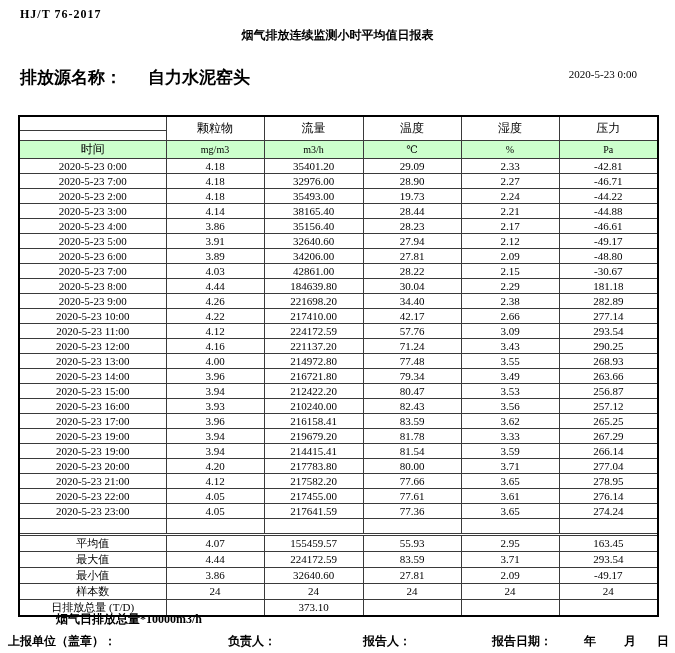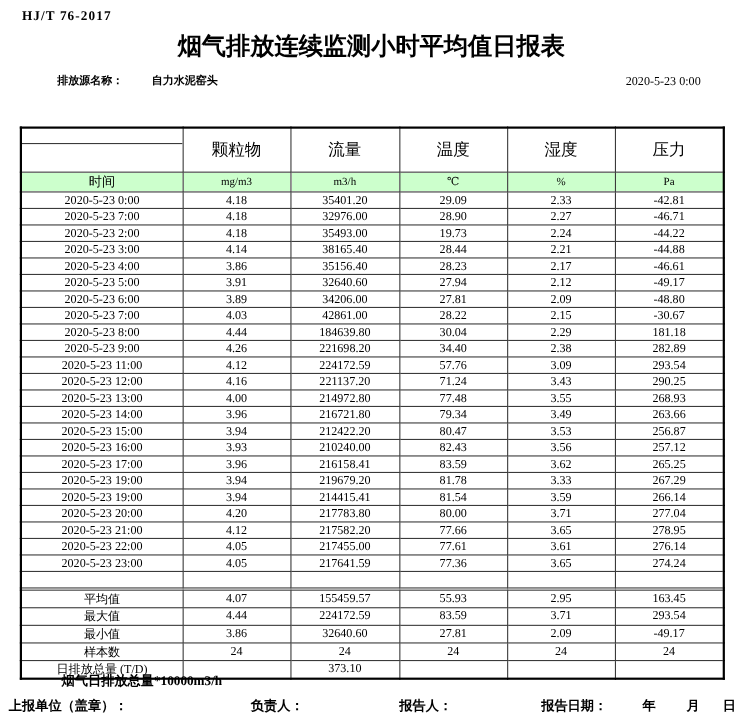--- a/index.html
+++ b/index.html
@@ -3,31 +3,31 @@
 <meta charset="utf-8">
 <style>
   :root { --green:#ccffcc; --grid:#3a3a3a; --outer:#000; }
   * { margin:0; padding:0; box-sizing:border-box; }
   html,body { width:675px; height:653px; background:#fff; color:#000;
     font-family:"Liberation Serif","DejaVu Serif",serif; }
   body { position:relative; overflow:hidden; }
 
   .std-code { position:absolute; left:20px; top:7px; font-weight:bold; font-size:12px; letter-spacing:1px; }
   .doc-title { position:absolute; left:0; top:27px; width:100%; text-align:center;
-    font-weight:bold; font-size:22px; }
-  .source-line { position:absolute; left:20px; top:66px; font-weight:bold; font-size:10px;margin-left:32px; }
+    font-weight:bold; font-size:12px; }
+  .source-line { position:absolute; left:20px; top:66px; font-weight:bold; font-size:17px; }
   .source-line .src-name { margin-left:26px; }
   .report-datetime { position:absolute; right:38px; top:68px; font-size:11px; }
 
   .report-table-wrap { position:absolute; left:18px; top:115px; }
   table { border-collapse:collapse; table-layout:fixed; width:639px;
     border:2px solid var(--outer); }
   th, td { border:1px solid var(--grid); text-align:center; vertical-align:middle;
     font-weight:normal; padding:0 2px; overflow:hidden; white-space:nowrap; }
-  thead tr.name-row th { height:40px; font-size:15px; }
+  thead tr.name-row th { height:24px; font-size:12px; }
   th.corner { padding:0; vertical-align:top; }
   th.corner .half { height:14px; border-bottom:1px solid var(--grid); }
   tr.unit-row td { height:15px; background:var(--green); font-size:10px;margin-left:12px; }
   tr.unit-row td.c-time { font-size:12px; }
   tbody td { height:15px; font-size:11px; }
   tbody tr.summary-row td.c-time { font-size:11px; }
   td.spacer { height:2px; border-top:1px solid var(--grid); border-bottom:1px solid var(--grid); }
 
   .foot-note { position:absolute; left:8px; top:611px; font-weight:bold; font-size:12px;margin-left:48px; }
   .sign-line { position:absolute; left:0; top:633px; width:675px; font-weight:bold; font-size:12px; }
@@ -155,20 +155,28 @@
         </tr>
         <tr>
           <td class="c-time">2020-5-23 9:00</td>
           <td>4.26</td>
           <td>221698.20</td>
           <td>34.40</td>
           <td>2.38</td>
           <td>282.89</td>
         </tr>
         <tr>
+          <td class="c-time">2020-5-23 10:00</td>
+          <td>4.22</td>
+          <td>217410.00</td>
+          <td>42.17</td>
+          <td>2.66</td>
+          <td>277.14</td>
+        </tr>
+        <tr>
           <td class="c-time">2020-5-23 11:00</td>
           <td>4.12</td>
           <td>224172.59</td>
           <td>57.76</td>
           <td>3.09</td>
           <td>293.54</td>
         </tr>
         <tr>
           <td class="c-time">2020-5-23 12:00</td>
           <td>4.16</td>

